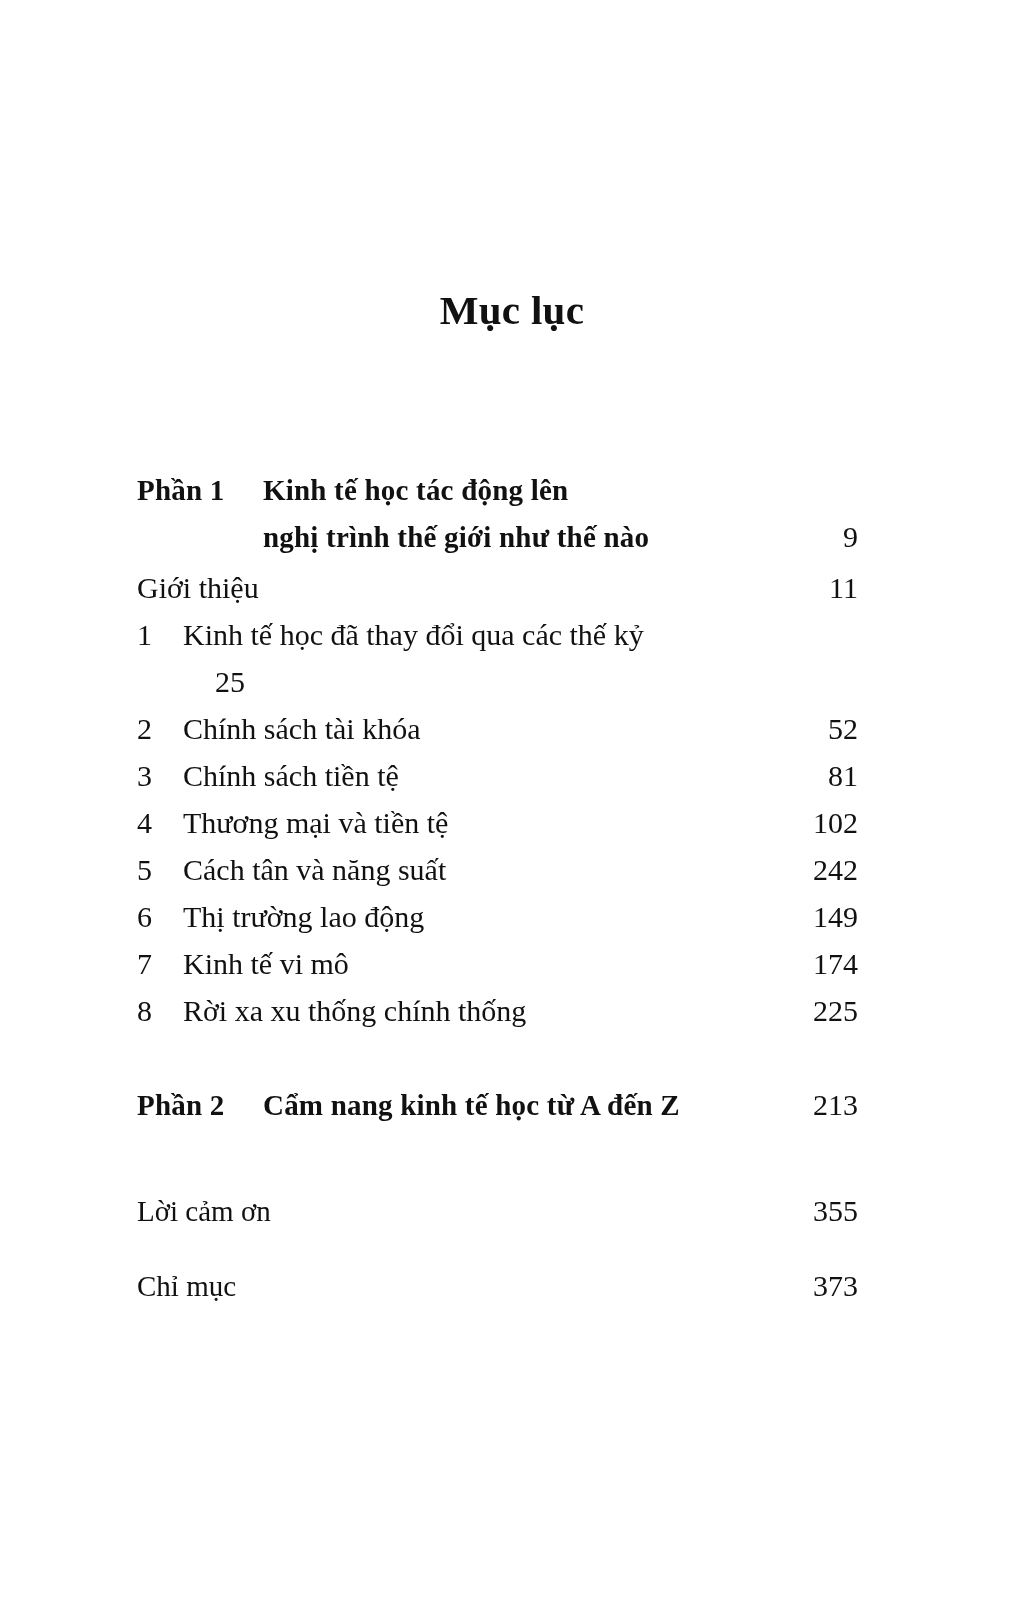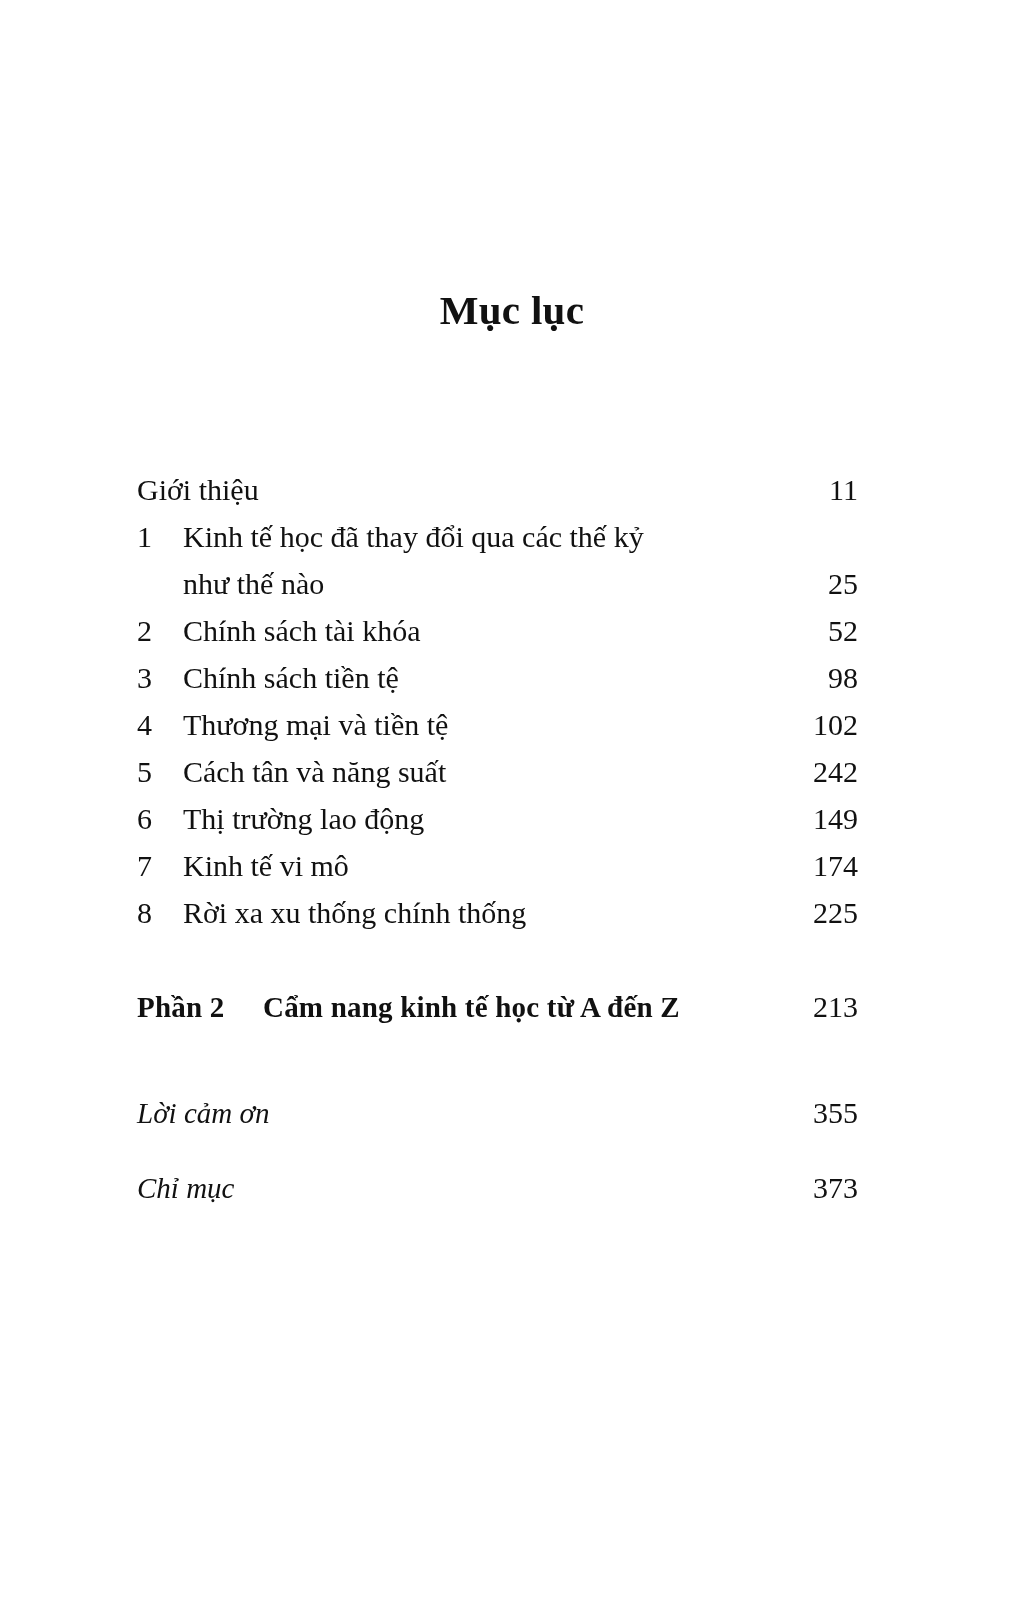--- a/index.html
+++ b/index.html
@@ -68,21 +68,20 @@
     text-align: left;
     white-space: nowrap;
   }
   .label.bold {
     font-weight: 700;
     font-size: 29px;
     line-height: 43px;
     letter-spacing: 0.2px;
   }
   .label.italic {
-    font-style: italic;
     font-size: 29px;
     margin-top: 28px;
   }
 
   .pageno {
     flex: 0 0 auto;
     min-width: 62px;
     font-size: 30px;
     line-height: 47px;
     text-align: right;
@@ -101,49 +100,60 @@
 </style>
 </head>
 <body>
 
 <div class="page">
 
   <div class="toc-title">Mục lục</div>
 
   <div class="toc-body">
 
+    <div class="part-block">
+      <div class="row">
+        <span class="part-label">Phần 1</span>
+        <span class="label bold">Kinh tế học tác động lên</span>
+        <span class="pageno blank">9</span>
+      </div>
+      <div class="row">
+        <span class="part-label"></span>
+        <span class="label bold">nghị trình thế giới như thế nào</span>
+        <span class="pageno">9</span>
+      </div>
+    </div>
 
     <div class="row">
       <span class="label">Giới thiệu</span>
       <span class="pageno">11</span>
     </div>
 
     <div>
       <div class="row">
         <span class="num">1</span>
         <span class="label">Kinh tế học đã thay đổi qua các thế kỷ</span>
         <span class="pageno blank">25</span>
       </div>
       <div class="row cont">
         <span class="num"></span>
-        <span class="label">như thế nào</span>
         <span class="pageno">25</span>
       </div>
     </div>
 
     <div class="row">
       <span class="num">2</span>
       <span class="label">Chính sách tài khóa</span>
       <span class="pageno">52</span>
     </div>
 
     <div class="row">
       <span class="num">3</span>
       <span class="label">Chính sách tiền tệ</span>
-      <span class="pageno">98</span>
+      <span class="pageno">81</span>
     </div>
 
     <div class="row">
       <span class="num">4</span>
       <span class="label">Thương mại và tiền tệ</span>
       <span class="pageno">102</span>
     </div>
 
     <div class="row">
       <span class="num">5</span>

